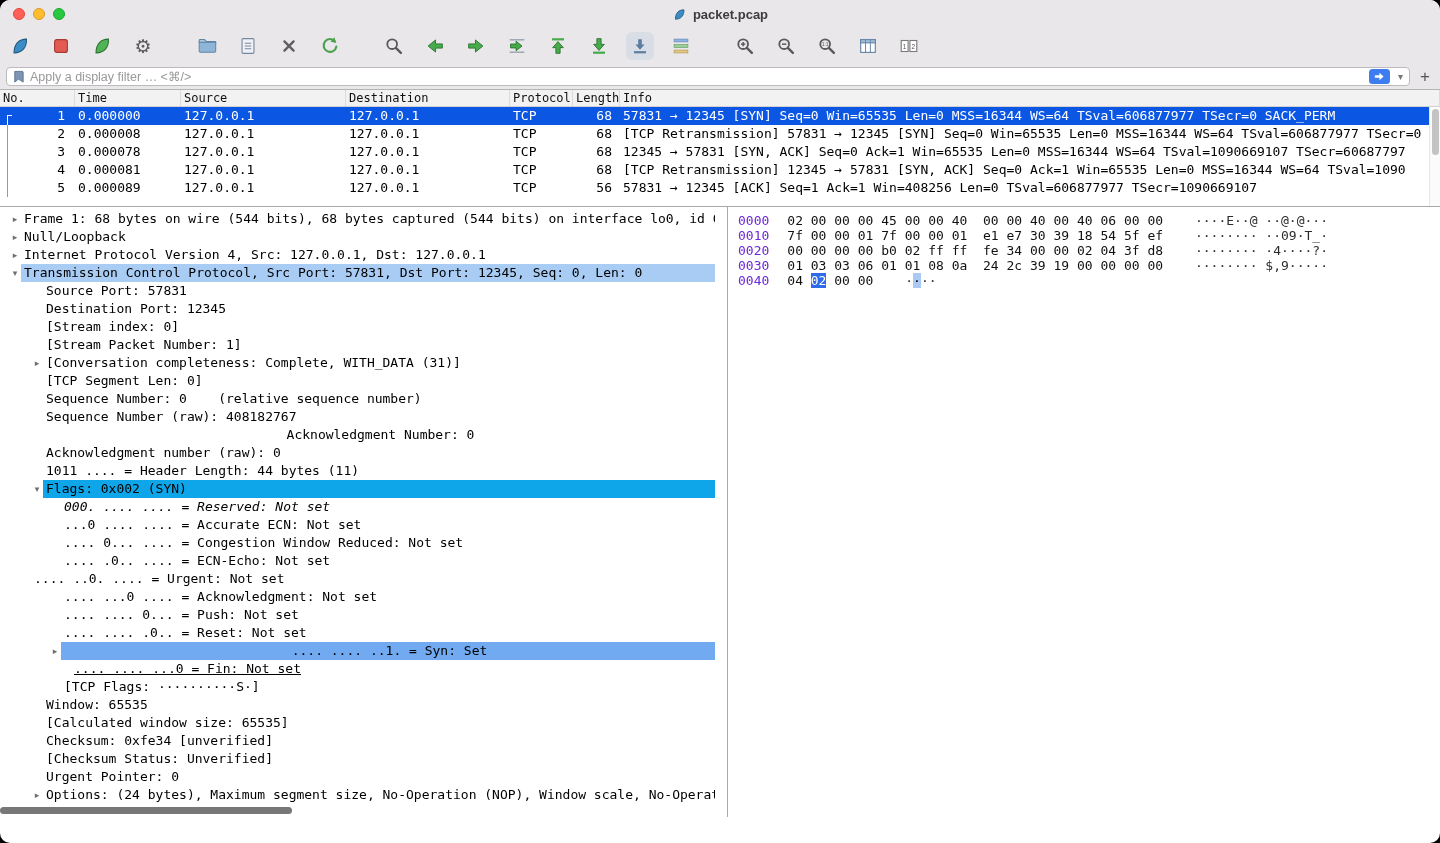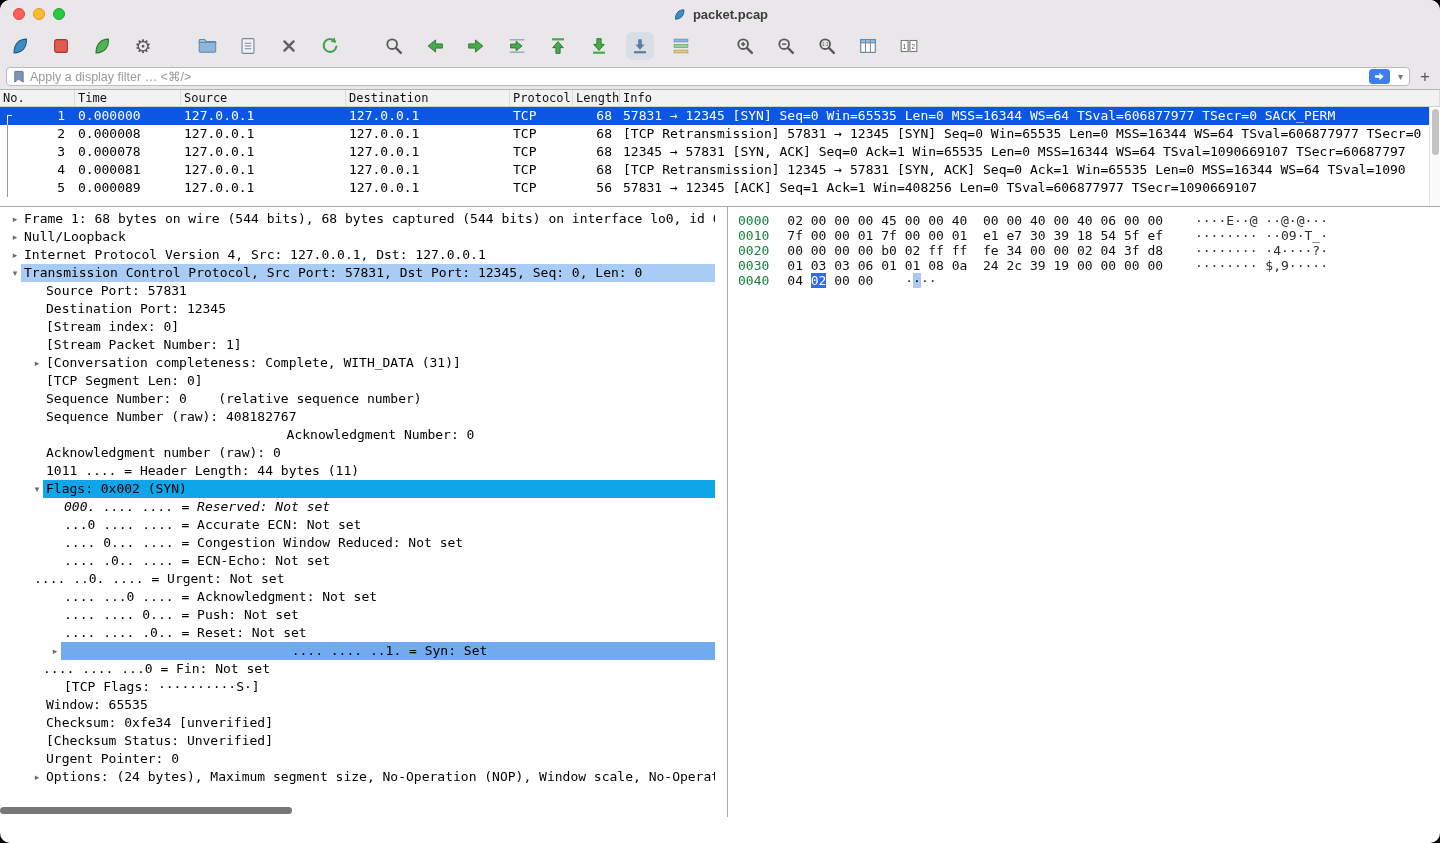--- a/index.html
+++ b/index.html
@@ -52,21 +52,21 @@
   .details{width:727px;height:100%;overflow:hidden;padding-top:3px;font:13px "DejaVu Sans Mono",monospace;background:#fff}
   .vsplit{width:1px;background:#aba9ab;height:100%;flex:0 0 auto}
   .hexpane{flex:1;padding:6px 0 0 10px;font:13px "DejaVu Sans Mono",monospace;background:#fff;overflow:hidden}
   .dline{display:flex;height:18px;line-height:18px;position:relative;white-space:pre}
   .exp{position:absolute;top:0;width:12px;font-size:9px;color:#6d6d6d;text-align:center;line-height:18px;font-family:"DejaVu Sans",sans-serif}
   .dtxt{flex:1;margin-right:12px;overflow:hidden;padding-left:3px;white-space:pre;color:#000}
   .hl-parent{background:#a9ccf4}
   .hl-grey{background:#0ea5e9}
   .hl-selected{background:#72aaf2}
   .hrow{height:15px;line-height:15px;white-space:pre}
-  .hoff{color:#15803d;margin-right:18px}
+  .hoff{color:#6d28d9;margin-right:18px}
   .hbytes{color:#111}
   .hascii{margin-left:24px;color:#2c2c2c}
   .selbyte{background:#2f6be8;color:#fff}
   .selascii{background:#a9c9f3;color:#000}
   .hthumb{position:absolute;left:0;bottom:3px;width:292px;height:7px;border-radius:3.5px;background:#5f5f5f;opacity:.85}
 
   
   .statusbar{height:26px;background:#eceaec;border-top:1px solid #c6c4c6;display:flex;align-items:center;padding:0 10px;font-size:11px;color:#3d3d3d;position:relative}
   .expert{width:13px;height:13px;border-radius:50%;background:radial-gradient(circle at 35% 35%,#d4dade,#8d979e);border:1px solid #7a848b;margin-right:10px;flex:0 0 auto}
   .pencil{margin-right:10px;flex:0 0 auto}
@@ -331,23 +331,24 @@
         <div class="dline"><span class="exp" style="left: 31px;">▾</span><span class="dtxt hl-grey" style="margin-left: 43px;">Flags: 0x002 (SYN)</span></div>
         <div class="dline"><span class="dtxt" style="margin-left: 61px; font-style: italic;">000. .... .... = Reserved: Not set</span></div>
         <div class="dline"><span class="dtxt" style="margin-left: 61px;">...0 .... .... = Accurate ECN: Not set</span></div>
         <div class="dline"><span class="dtxt" style="margin-left: 61px;">.... 0... .... = Congestion Window Reduced: Not set</span></div>
         <div class="dline"><span class="dtxt" style="margin-left: 61px;">.... .0.. .... = ECN-Echo: Not set</span></div>
         <div class="dline"><span class="dtxt" style="margin-left: 31px;">.... ..0. .... = Urgent: Not set</span></div>
         <div class="dline"><span class="dtxt" style="margin-left: 61px;">.... ...0 .... = Acknowledgment: Not set</span></div>
         <div class="dline"><span class="dtxt" style="margin-left: 61px;">.... .... 0... = Push: Not set</span></div>
         <div class="dline"><span class="dtxt" style="margin-left: 61px;">.... .... .0.. = Reset: Not set</span></div>
         <div class="dline"><span class="exp" style="left: 49px;">▸</span><span class="dtxt hl-selected" style="margin-left: 61px; text-align: center;">.... .... ..1. = Syn: Set</span></div>
-        <div class="dline"><span class="dtxt" style="margin-left: 40px;">.... .... ...0 = Fin: Not set</span></div>
+        <div class="dline"><span class="dtxt" style="margin-left: 71px; text-decoration: underline;">.... .... ...0 = Fin: Not set</span></div>
         <div class="dline"><span class="dtxt" style="margin-left: 61px;">[TCP Flags: ··········S·]</span></div>
         <div class="dline"><span class="dtxt" style="margin-left: 43px;">Window: 65535</span></div>
+        <div class="dline"><span class="dtxt" style="margin-left: 43px;">[Calculated window size: 65535]</span></div>
         <div class="dline"><span class="dtxt" style="margin-left: 43px;">Checksum: 0xfe34 [unverified]</span></div>
         <div class="dline"><span class="dtxt" style="margin-left: 43px;">[Checksum Status: Unverified]</span></div>
         <div class="dline"><span class="dtxt" style="margin-left: 43px;">Urgent Pointer: 0</span></div>
         <div class="dline"><span class="exp" style="left: 31px;">▸</span><span class="dtxt" style="margin-left: 43px;">Options: (24 bytes), Maximum segment size, No-Operation (NOP), Window scale, No-Operat</span></div>
       </div>
     <div class="vsplit"></div>
     <div class="hexpane">
         <div class="hrow"><span class="hoff">0000</span><span class="hbytes"><span>02</span> <span>00</span> <span>00</span> <span>00</span> <span>45</span> <span>00</span> <span>00</span> <span>40</span>  <span>00</span> <span>00</span> <span>40</span> <span>00</span> <span>40</span> <span>06</span> <span>00</span> <span>00</span> </span><span class="hascii"><span>·</span><span>·</span><span>·</span><span>·</span><span>E</span><span>·</span><span>·</span><span>@</span> <span>·</span><span>·</span><span>@</span><span>·</span><span>@</span><span>·</span><span>·</span><span>·</span></span></div>
         <div class="hrow"><span class="hoff">0010</span><span class="hbytes"><span>7f</span> <span>00</span> <span>00</span> <span>01</span> <span>7f</span> <span>00</span> <span>00</span> <span>01</span>  <span>e1</span> <span>e7</span> <span>30</span> <span>39</span> <span>18</span> <span>54</span> <span>5f</span> <span>ef</span> </span><span class="hascii"><span>·</span><span>·</span><span>·</span><span>·</span><span>·</span><span>·</span><span>·</span><span>·</span> <span>·</span><span>·</span><span>0</span><span>9</span><span>·</span><span>T</span><span>_</span><span>·</span></span></div>
         <div class="hrow"><span class="hoff">0020</span><span class="hbytes"><span>00</span> <span>00</span> <span>00</span> <span>00</span> <span>b0</span> <span>02</span> <span>ff</span> <span>ff</span>  <span>fe</span> <span>34</span> <span>00</span> <span>00</span> <span>02</span> <span>04</span> <span>3f</span> <span>d8</span> </span><span class="hascii"><span>·</span><span>·</span><span>·</span><span>·</span><span>·</span><span>·</span><span>·</span><span>·</span> <span>·</span><span>4</span><span>·</span><span>·</span><span>·</span><span>·</span><span>?</span><span>·</span></span></div>

